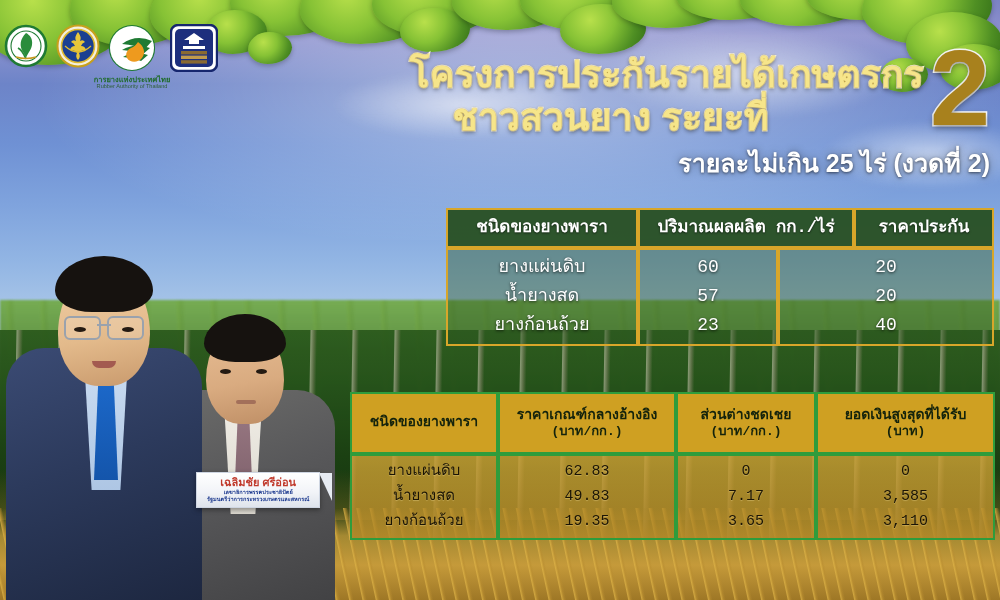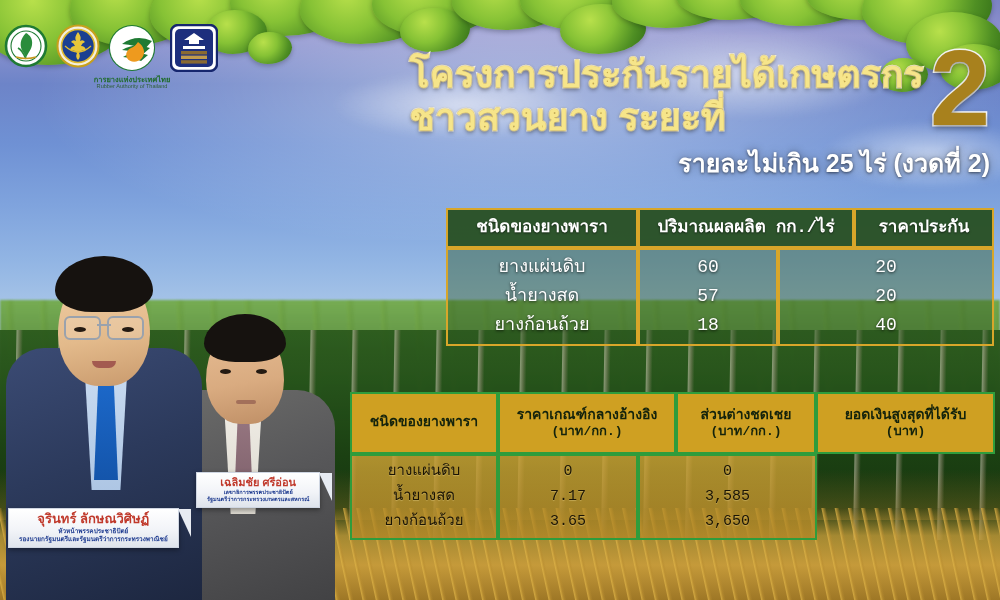--- a/index.html
+++ b/index.html
@@ -89,21 +89,21 @@
   .headline{position:absolute;right:10px;top:50px;text-align:right;z-index:6;}
   .hl-row{display:flex;align-items:flex-start;justify-content:flex-end;}
   .hl-lines{display:flex;flex-direction:column;align-items:flex-start;padding-top:4px;}
   .hl1,.hl2{
     font-size:37px;font-weight:bold;letter-spacing:.3px;line-height:1.12;
     color:#f6e58a;
     -webkit-text-stroke:1.6px #ffffff;
     paint-order:stroke fill;
     text-shadow:0 0 2px #c9a227,0 2px 4px rgba(0,0,0,.45);
   }
-  .hl2{margin-top:2px;}
+  .hl2{margin-top:2px;margin-left:43px;}
   .bignum{
     font-size:108px;font-weight:bold;line-height:.82;
     color:#a8811d;
     -webkit-text-stroke:3px #ffffff;
     paint-order:stroke fill;
     margin-left:6px;margin-top:-6px;
     text-shadow:0 3px 6px rgba(0,0,0,.4);
   }
   .hl3{
     margin-top:4px;font-size:25px;font-weight:bold;color:#ffffff;
@@ -321,42 +321,37 @@
       <div style="position:absolute;left:86px;bottom:232px;width:24px;height:7px;background:#a35a50;border-radius:0 0 12px 12px;"></div>
     </div>
   </div>
 
   <div class="plate plate-b">
     <div class="pname">เฉลิมชัย ศรีอ่อน</div>
     <div class="prole">เลขาธิการพรรคประชาธิปัตย์</div>
     <div class="prole">รัฐมนตรีว่าการกระทรวงเกษตรและสหกรณ์</div>
   </div>
 
-  <div class="plate plate-a">
-    <div class="pname">จุรินทร์ ลักษณวิศิษฏ์</div>
-    <div class="prole">หัวหน้าพรรคประชาธิปัตย์</div>
-    <div class="prole">รองนายกรัฐมนตรีและรัฐมนตรีว่าการกระทรวงพาณิชย์</div>
-  </div>
 
   <div class="tbl" id="table1">
     <div class="cellrow hdr">
       <div class="cell c0">ชนิดของยางพารา</div>
       <div class="cell c2">ปริมาณผลผลิต กก./ไร่</div>
       <div class="cell c1">ราคาประกัน</div>
     </div>
     <div class="cellrow bdy">
       <div class="cell c0">
         <span class="rowtxt">ยางแผ่นดิบ</span>
         <span class="rowtxt">น้ำยางสด</span>
         <span class="rowtxt">ยางก้อนถ้วย</span>
       </div>
       <div class="cell c1">
         <span class="rowtxt">60</span>
         <span class="rowtxt">57</span>
-        <span class="rowtxt">18</span>
+        <span class="rowtxt">23</span>
       </div>
       <div class="cell c2">
         <span class="rowtxt">20</span>
         <span class="rowtxt">20</span>
         <span class="rowtxt">40</span>
       </div>
     </div>
   </div>
 
   <div class="tbl" id="table2">
@@ -376,26 +371,31 @@
         <span>ยอดเงินสูงสุดที่ได้รับ</span>
         <span class="hdr-sub">(บาท)</span>
       </div>
     </div>
     <div class="cellrow bdy">
       <div class="cell d0">
         <span class="rowtxt">ยางแผ่นดิบ</span>
         <span class="rowtxt">น้ำยางสด</span>
         <span class="rowtxt">ยางก้อนถ้วย</span>
       </div>
+      <div class="cell d1">
+        <span class="rowtxt">62.83</span>
+        <span class="rowtxt">49.83</span>
+        <span class="rowtxt">19.35</span>
+      </div>
       <div class="cell d2">
         <span class="rowtxt">0</span>
         <span class="rowtxt">7.17</span>
         <span class="rowtxt">3.65</span>
       </div>
       <div class="cell d3">
         <span class="rowtxt">0</span>
         <span class="rowtxt">3,585</span>
-        <span class="rowtxt">3,650</span>
+        <span class="rowtxt">3,110</span>
       </div>
     </div>
   </div>
 
 </div>
 
 </body></html>

